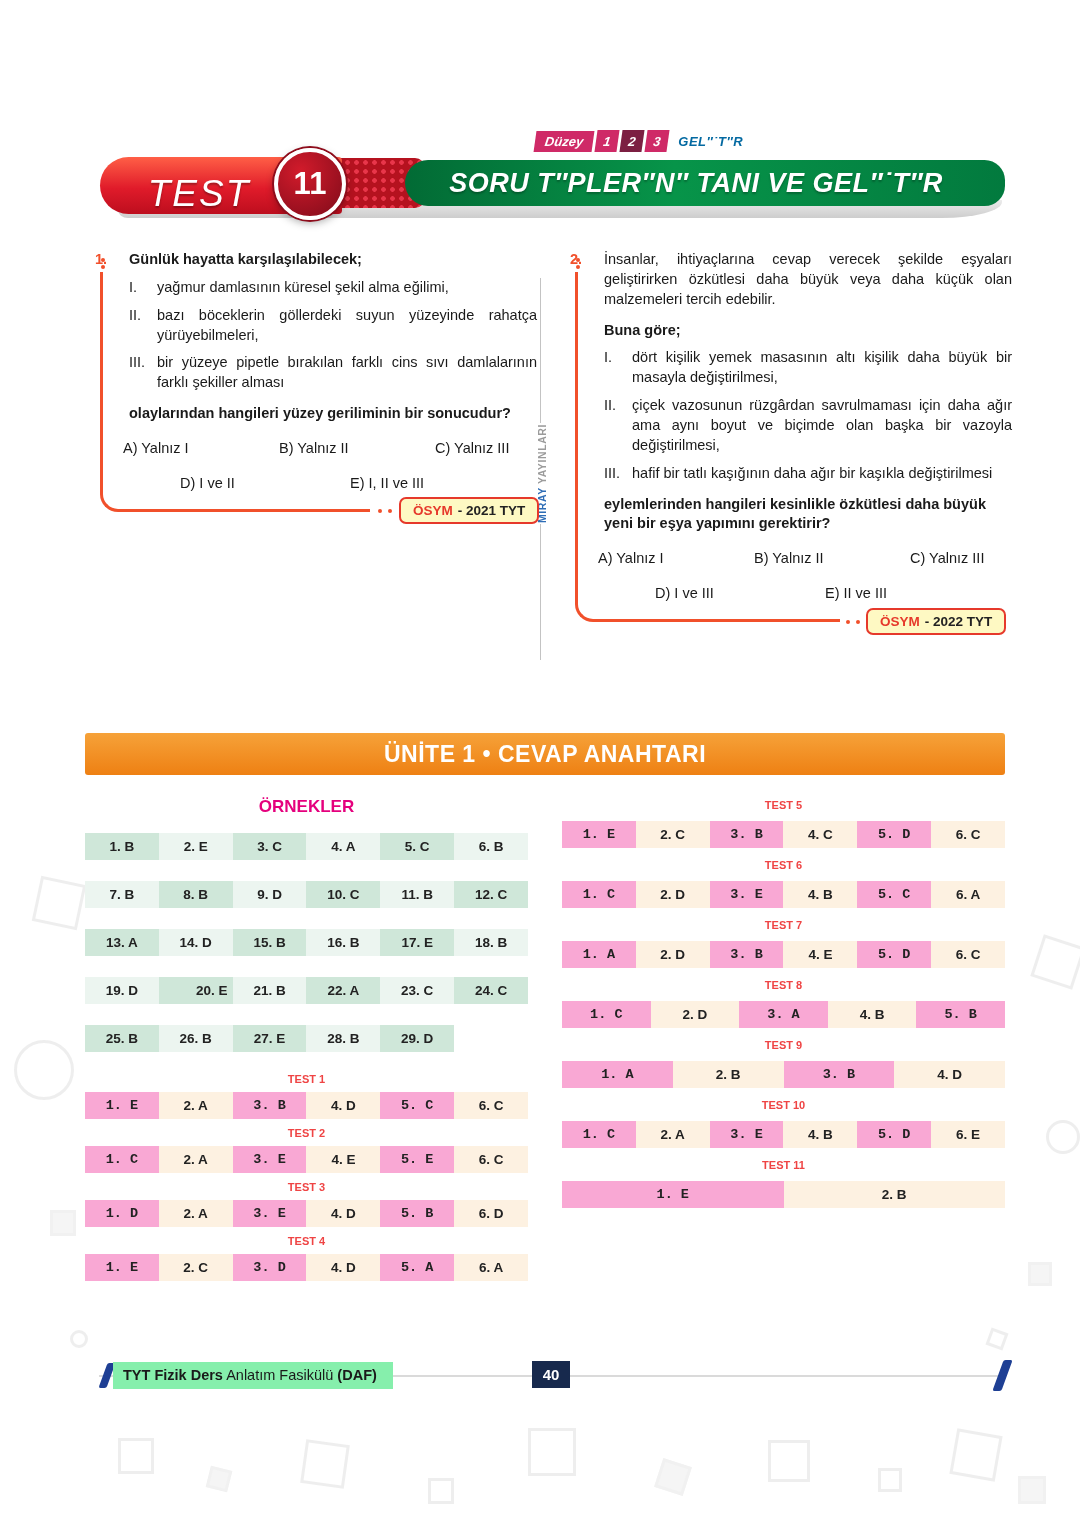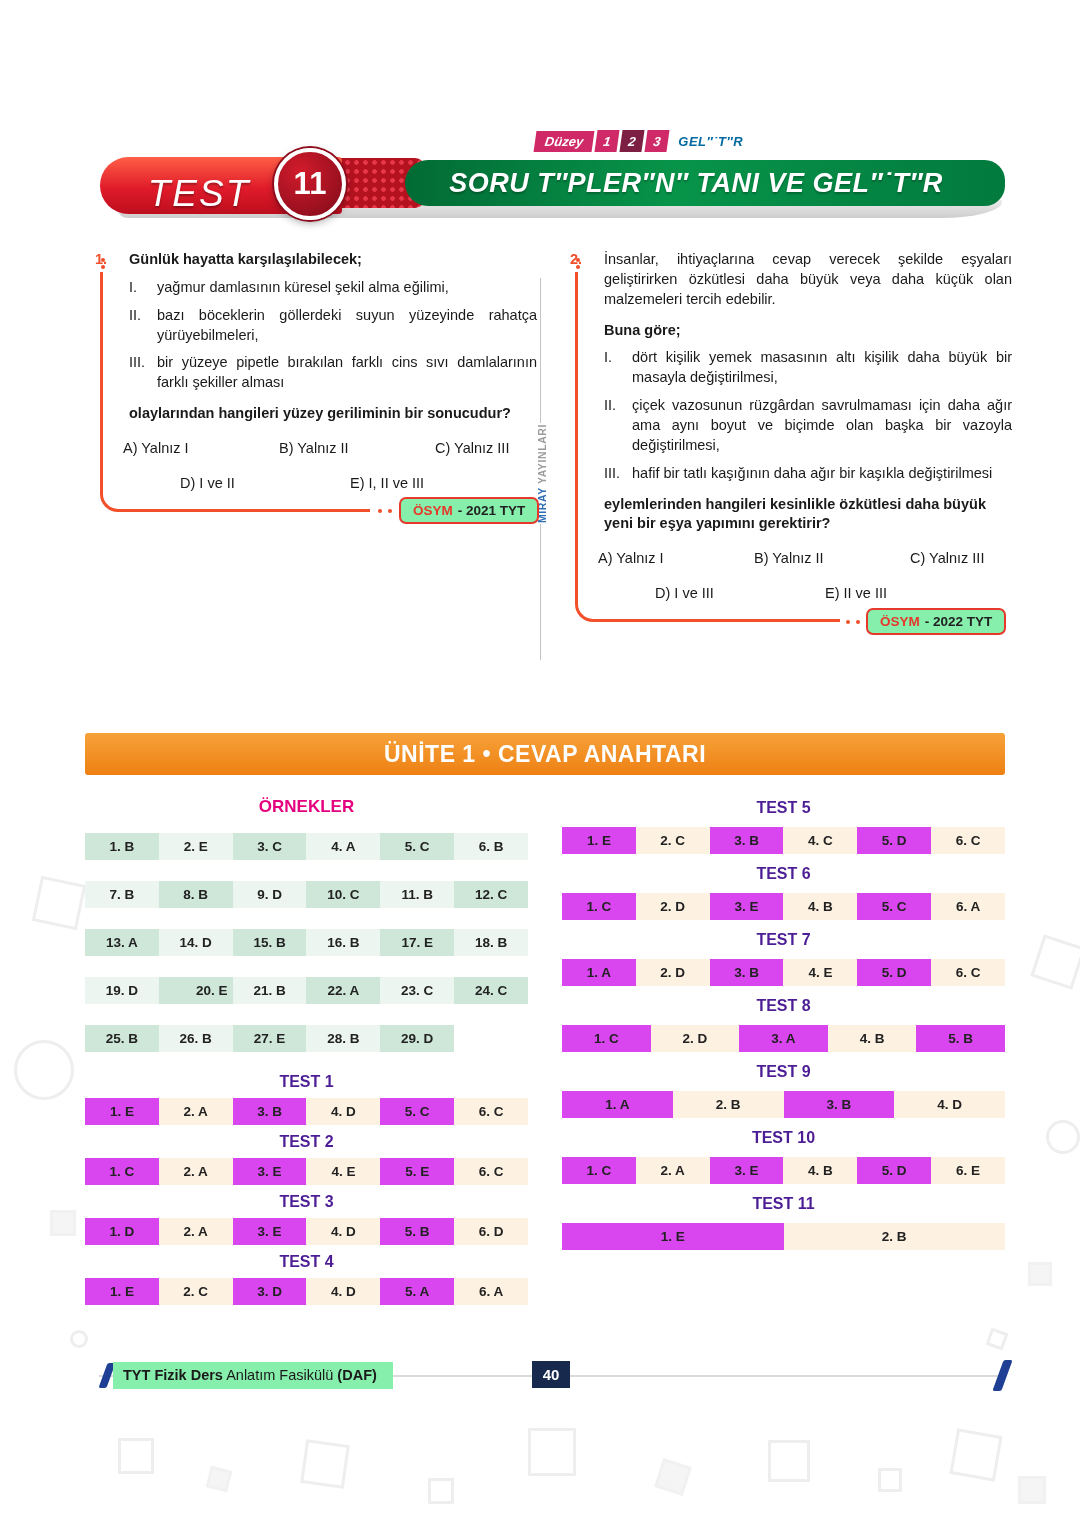--- a/index.html
+++ b/index.html
@@ -71,21 +71,21 @@
             font-size:10.5px; font-weight:bold; letter-spacing:.6px; white-space:nowrap; }
   .wm-brand { color:#2e6db6; }
   .wm-rest { color:#9b9b9b; }
 
   .bracket { position:absolute; border-left:3px solid #f1502b; border-bottom:3px solid #f1502b;
              border-bottom-left-radius:18px; z-index:1; }
   .bq1 { left:100px; top:272px; width:270px; height:240px; }
   .bq2 { left:575px; top:272px; width:265px; height:350px; }
   .dot { position:absolute; width:4px; height:4px; border-radius:50%; background:#f1502b; z-index:2; }
 
-  .badge { position:absolute; display:flex; align-items:center; gap:5px; background:#86efac; z-index:3;
+  .badge { position:absolute; display:flex; align-items:center; gap:5px; background:#fef9c3; z-index:3;
            border:2px solid #e6392b; border-radius:7px; padding:4px 12px;
            font-size:13.5px; font-weight:bold; white-space:nowrap; }
   .badge .b-red { color:#e6392b; }
   .badge .b-dark { color:#222; }
   .badge-q1 { left:399px; top:497px; }
   .badge-q2 { left:866px; top:608px; }
 
   
   .answer-key { position:absolute; left:85px; top:733px; width:920px; z-index:2; }
   .ak-header { height:42px; background:linear-gradient(180deg,#f6a239,#ee8013); border-radius:3px;
@@ -93,23 +93,23 @@
                color:#fff; font-size:23px; font-weight:bold; letter-spacing:.5px; }
   .ak-cols { display:flex; gap:34px; margin-top:16px; }
   .ak-left { flex:0 0 443px; }
   .ak-right { flex:1; }
   .ornekler-title { color:#e5007d; font-weight:bold; font-size:17px; text-align:center; margin:6px 0 16px; }
   .ans-row { display:flex; height:27px; margin-bottom:21px; }
   .ans-cell { flex:1; display:flex; align-items:center; justify-content:center;
               font-size:13.5px; font-weight:bold; color:#222; }
   .green-tint { background:#cfe7d9; }
   .green-alt  { background:#ecf5f0; }
-  .orange-tint { background:#d946ef; }
+  .orange-tint { background:#f9a8d4;font-family:Liberation Mono, monospace; }
   .orange-alt  { background:#fdf1e1; }
-  .test-title { text-align:center; font-weight:bold; font-size:16px; color:#4c1d95; margin:3px 0 7px; }
+  .test-title { text-align:center; font-weight:bold; font-size:11px; color:#ef4444; margin:3px 0 7px; }
   .ak-left  .test-block .ans-row { margin-bottom:8px; }
   .ak-right .test-title { margin:8px 0 10px; }
   .ak-right .test-block { margin-bottom:11px; }
   .ak-right .test-block .ans-row { margin-bottom:0; }
 
   
   .footer { position:absolute; left:95px; top:1360px; width:912px; height:32px; z-index:2; }
   .f-line { position:absolute; left:4px; right:4px; top:15px; height:2px; background:#dadada; }
   .f-slash { position:absolute; left:8px; top:3px; width:8px; height:25px; background:#1e3f94;
              transform:skewX(-20deg); border-radius:2px; }

